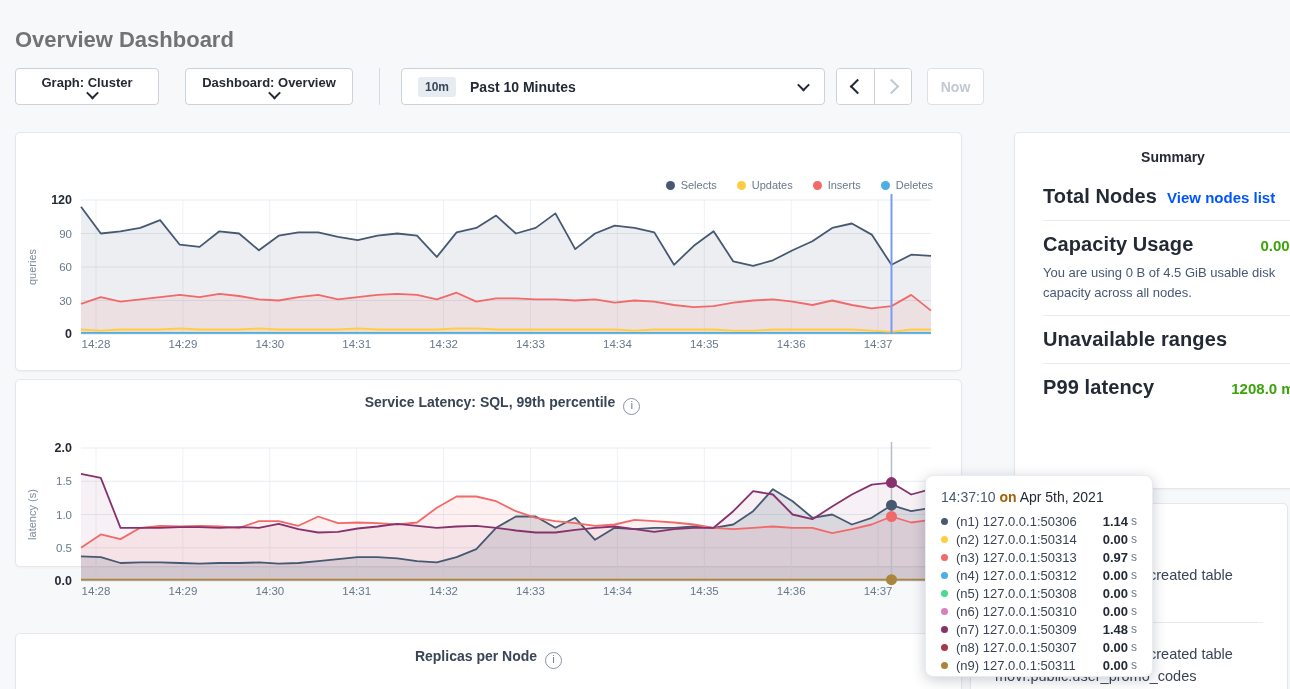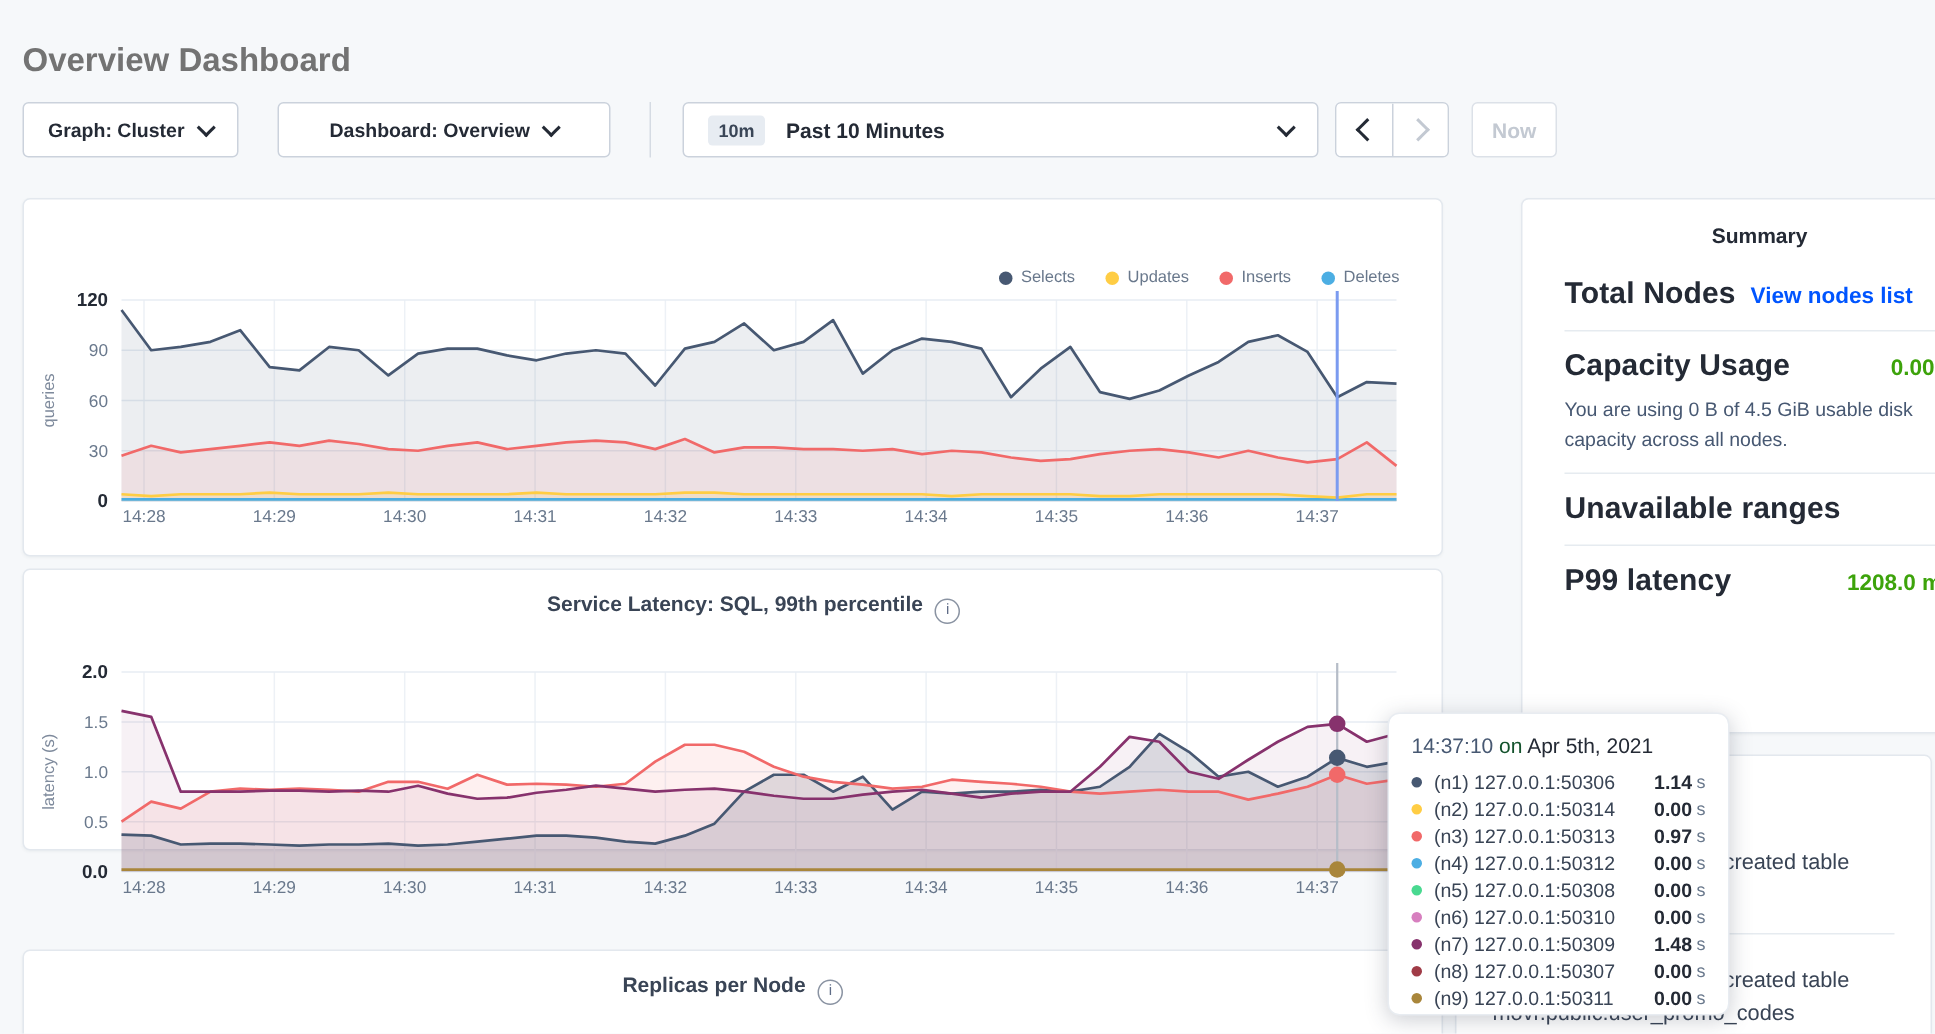--- a/index.html
+++ b/index.html
@@ -4,23 +4,23 @@
 <style>
   html,body{margin:0;padding:0;}
   body{width:1290px;height:689px;overflow:hidden;position:relative;background:#F6F8FA;
        font-family:"Liberation Sans",sans-serif;color:#242A35;}
   .page-title{position:absolute;left:15px;top:12px;font-size:22px;font-weight:600;color:#737373;}
 
   
   .toolbar{position:absolute;left:15px;top:68px;height:37px;display:flex;align-items:stretch;}
   .btn{display:flex;align-items:center;background:#fff;border:1px solid #CBD2DC;border-radius:4px;
        font-weight:700;font-size:13px;color:#242A35;cursor:pointer;box-sizing:border-box;}
-  .dd{justify-content:center;}
+  .dd{justify-content:center;flex-direction:column;}
   #graph-dd{width:144px;}
-  #dash-dd{width:222px;margin-left:26px;}
+  #dash-dd{width:168px;margin-left:26px;}
   .vdiv{width:1px;background:#D5DBE3;margin-left:26px;}
   .chev{width:7px;height:7px;border-right:2px solid #242A35;border-bottom:2px solid #242A35;
         transform:rotate(45deg) translate(-1px,-1px);margin-left:10px;display:inline-block;}
   #time-sel{width:424px;margin-left:21px;justify-content:flex-start;padding:0 16px;font-size:14px;}
   .time-badge{background:#E7ECF2;border-radius:3px;padding:3px 7px;font-size:12px;font-weight:700;
         color:#3A4657;margin-right:14px;}
   #time-sel .chev{margin-left:auto;}
   .arrow-group{display:flex;margin-left:11px;border:1px solid #CBD2DC;border-radius:4px;background:#fff;overflow:hidden;}
   .arrow-btn{width:37px;border:none;background:#fff;display:flex;align-items:center;justify-content:center;cursor:pointer;}
   .arrow-btn + .arrow-btn{border-left:1px solid #CBD2DC;}
@@ -68,21 +68,21 @@
   .event-item.first{padding:20px 0 36px;}
   .event-item.second{padding:20px 0 26px;border-bottom:none;}
   .e-line1{padding-left:125px;white-space:nowrap;}
 
   
   .tooltip{position:absolute;left:925px;top:475px;width:228px;height:202px;background:#fff;
         border:1px solid #E8ECF1;border-radius:8px;box-shadow:0 3px 14px rgba(50,60,80,0.25);
         z-index:10;padding:13px 15px;box-sizing:border-box;}
   .tt-head{font-size:14px;margin-bottom:7px;}
   .tt-time{color:#475872;}
-  .tt-on{color:#14532d;}
+  .tt-on{color:#a16207;font-weight:bold;}
   .tt-date{color:#242A35;}
   .tt-row{display:flex;align-items:center;height:18px;font-size:13px;color:#394455;}
   .tt-dot{width:7px;height:7px;border-radius:50%;margin-right:8px;flex:none;}
   .tt-val{margin-left:auto;font-weight:700;color:#242A35;}
   .tt-unit{font-weight:400;color:#69788C;margin-left:3px;font-size:12px;}
 </style>
 </head>
 <body>
 
 <h1 class="page-title">Overview Dashboard</h1>

